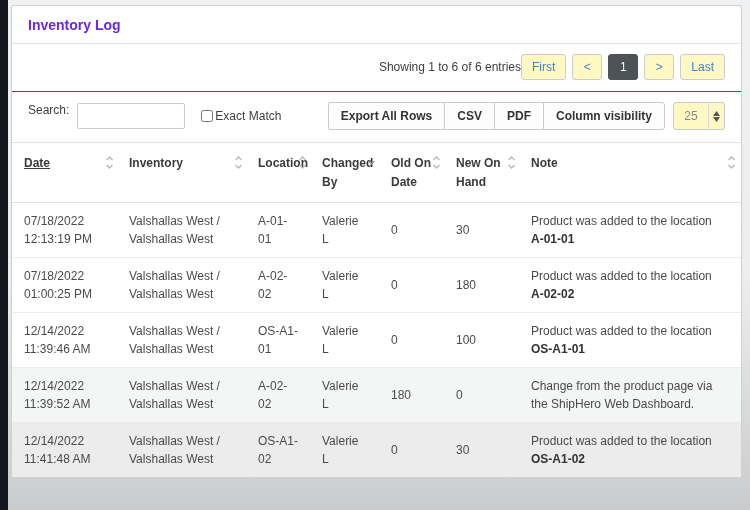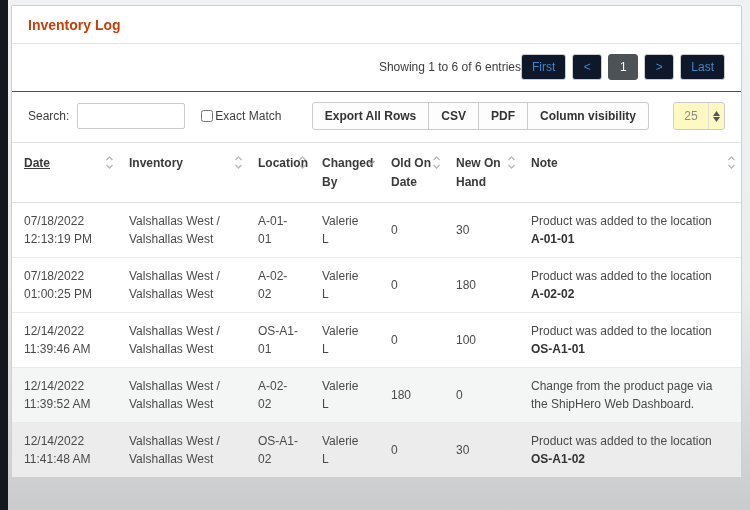--- a/index.html
+++ b/index.html
@@ -17,55 +17,55 @@
   .card {
     position:absolute; left:11px; top:5px; width:731px;
     background:#ffffff;
     border:1px solid #cfd0d1;
     border-radius:2px;
   }
   .card-header {
     padding:11px 16px 10px;
     border-bottom:1px solid #e4e4e4;
   }
-  .card-title { font-size:14px; font-weight:bold; color:#c2410c; }
+  .card-title { font-size:14px; font-weight:bold; color:#6d28d9; }
 
   .info-bar {
     display:flex; justify-content:flex-end; align-items:center;
     padding:10px 16px 11px;
     border-bottom:1px solid #be185d;
   }
   .showing-text { font-size:12px; color:#3d3d3d; }
 
   .pagination { display:flex; gap:6px; align-items:center; }
   .page-btn {
     min-width:30px; padding:5px 10px;
-    background:#0f172a; border:1px solid #ccc; border-radius:3px;
+    background:#fef9c3; border:1px solid #ccc; border-radius:3px;
     font-size:12px; color:#3e87c4; text-align:center; cursor:pointer;
     font-family:inherit;
   }
   .page-btn.active {
     background:#4d5257; border-color:#4d5257; color:#ffffff;
   }
 
   .filter-bar {
     display:flex; justify-content:space-between; align-items:center;
     padding:10px 16px 12px;
   }
-  .filter-left { display:flex; align-items:center; gap:8px; }
+  .filter-left { display:flex; gap:8px; }
   .search-label { font-size:12px; color:#3d3d3d; }
   .search-input {
     width:108px; height:26px; border:1px solid #ccc; border-radius:2px;
     font-size:12px; padding:0 6px; font-family:inherit;
   }
   .exact-wrap { display:flex; align-items:center; gap:2px; margin-left:8px; }
   .exact-wrap input { width:12px; height:12px; }
   .exact-label { font-size:12px; color:#3d3d3d; }
 
-  .filter-right { display:flex; align-items:flex-end; gap:24px; }
+  .filter-right { display:flex; align-items:flex-end; gap:8px; }
   .btn-group { display:flex; }
   .btn-group .tool-btn {
     padding:6px 12px; background:#fdfdfd; border:1px solid #ccc;
     font-size:12px; font-weight:bold; color:#333; cursor:pointer;
     margin-left:-1px; font-family:inherit;
   }
   .btn-group .tool-btn:first-child { border-radius:3px 0 0 3px; margin-left:0; }
   .btn-group .tool-btn:last-child  { border-radius:0 3px 3px 0; }
 
   .length-spinner {

